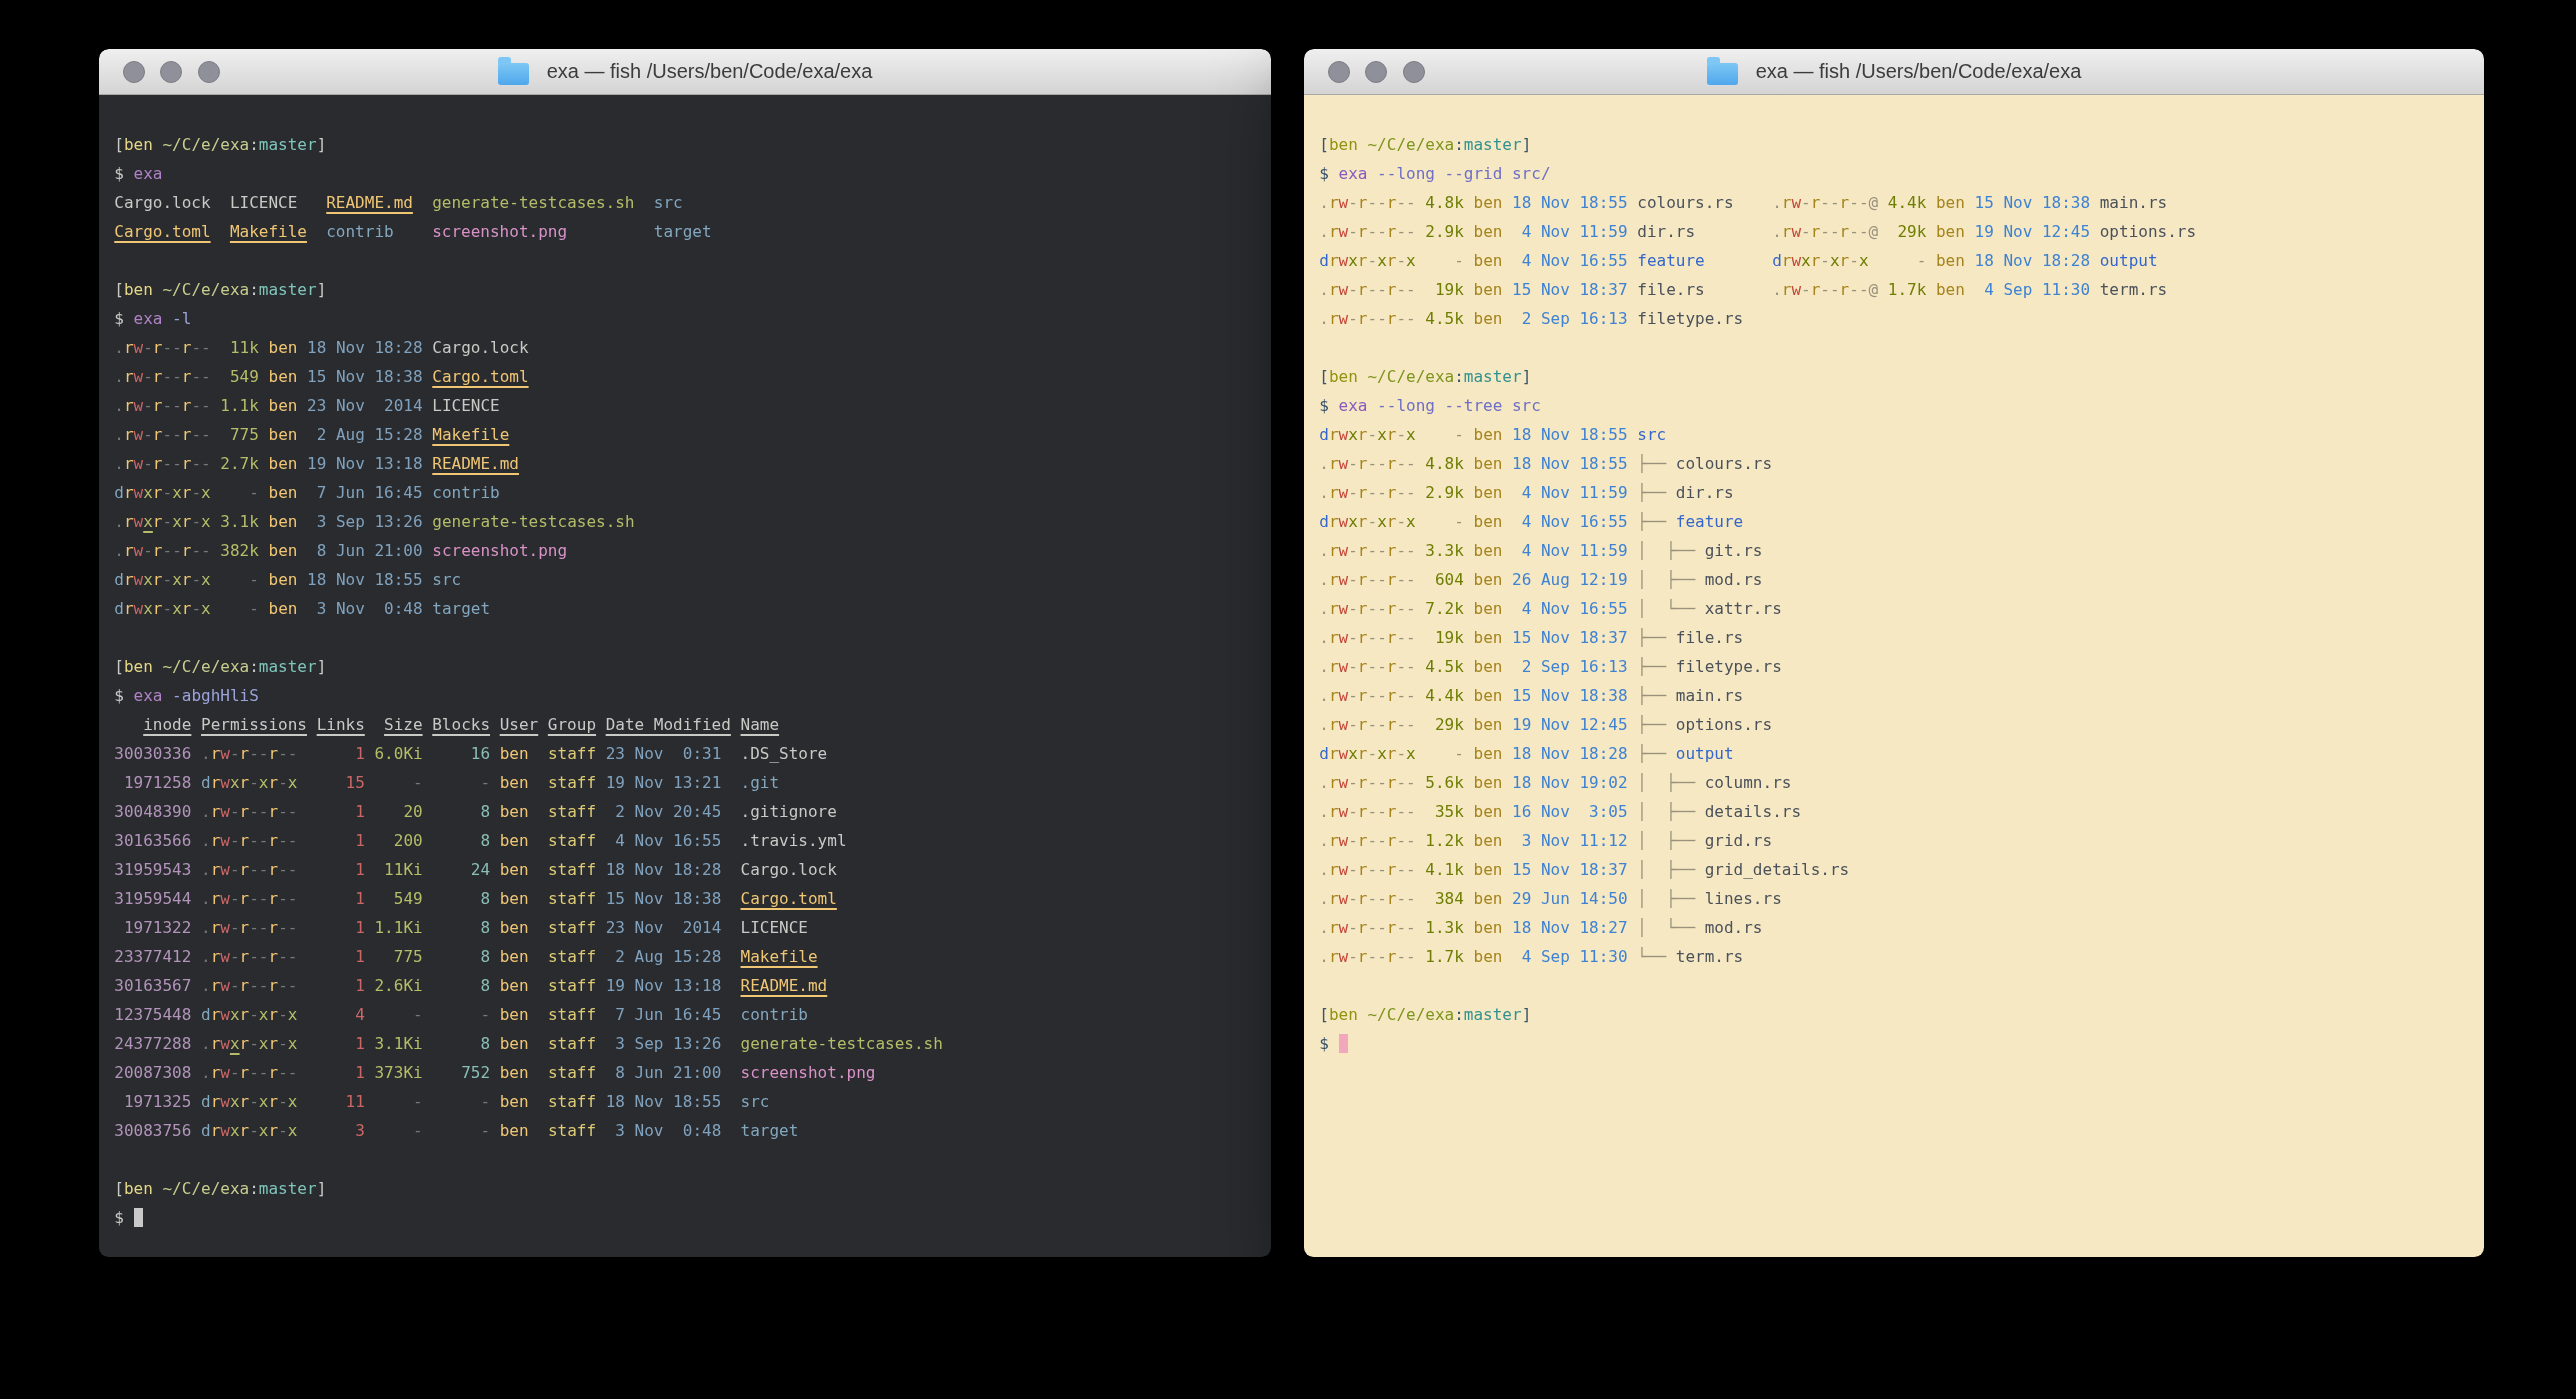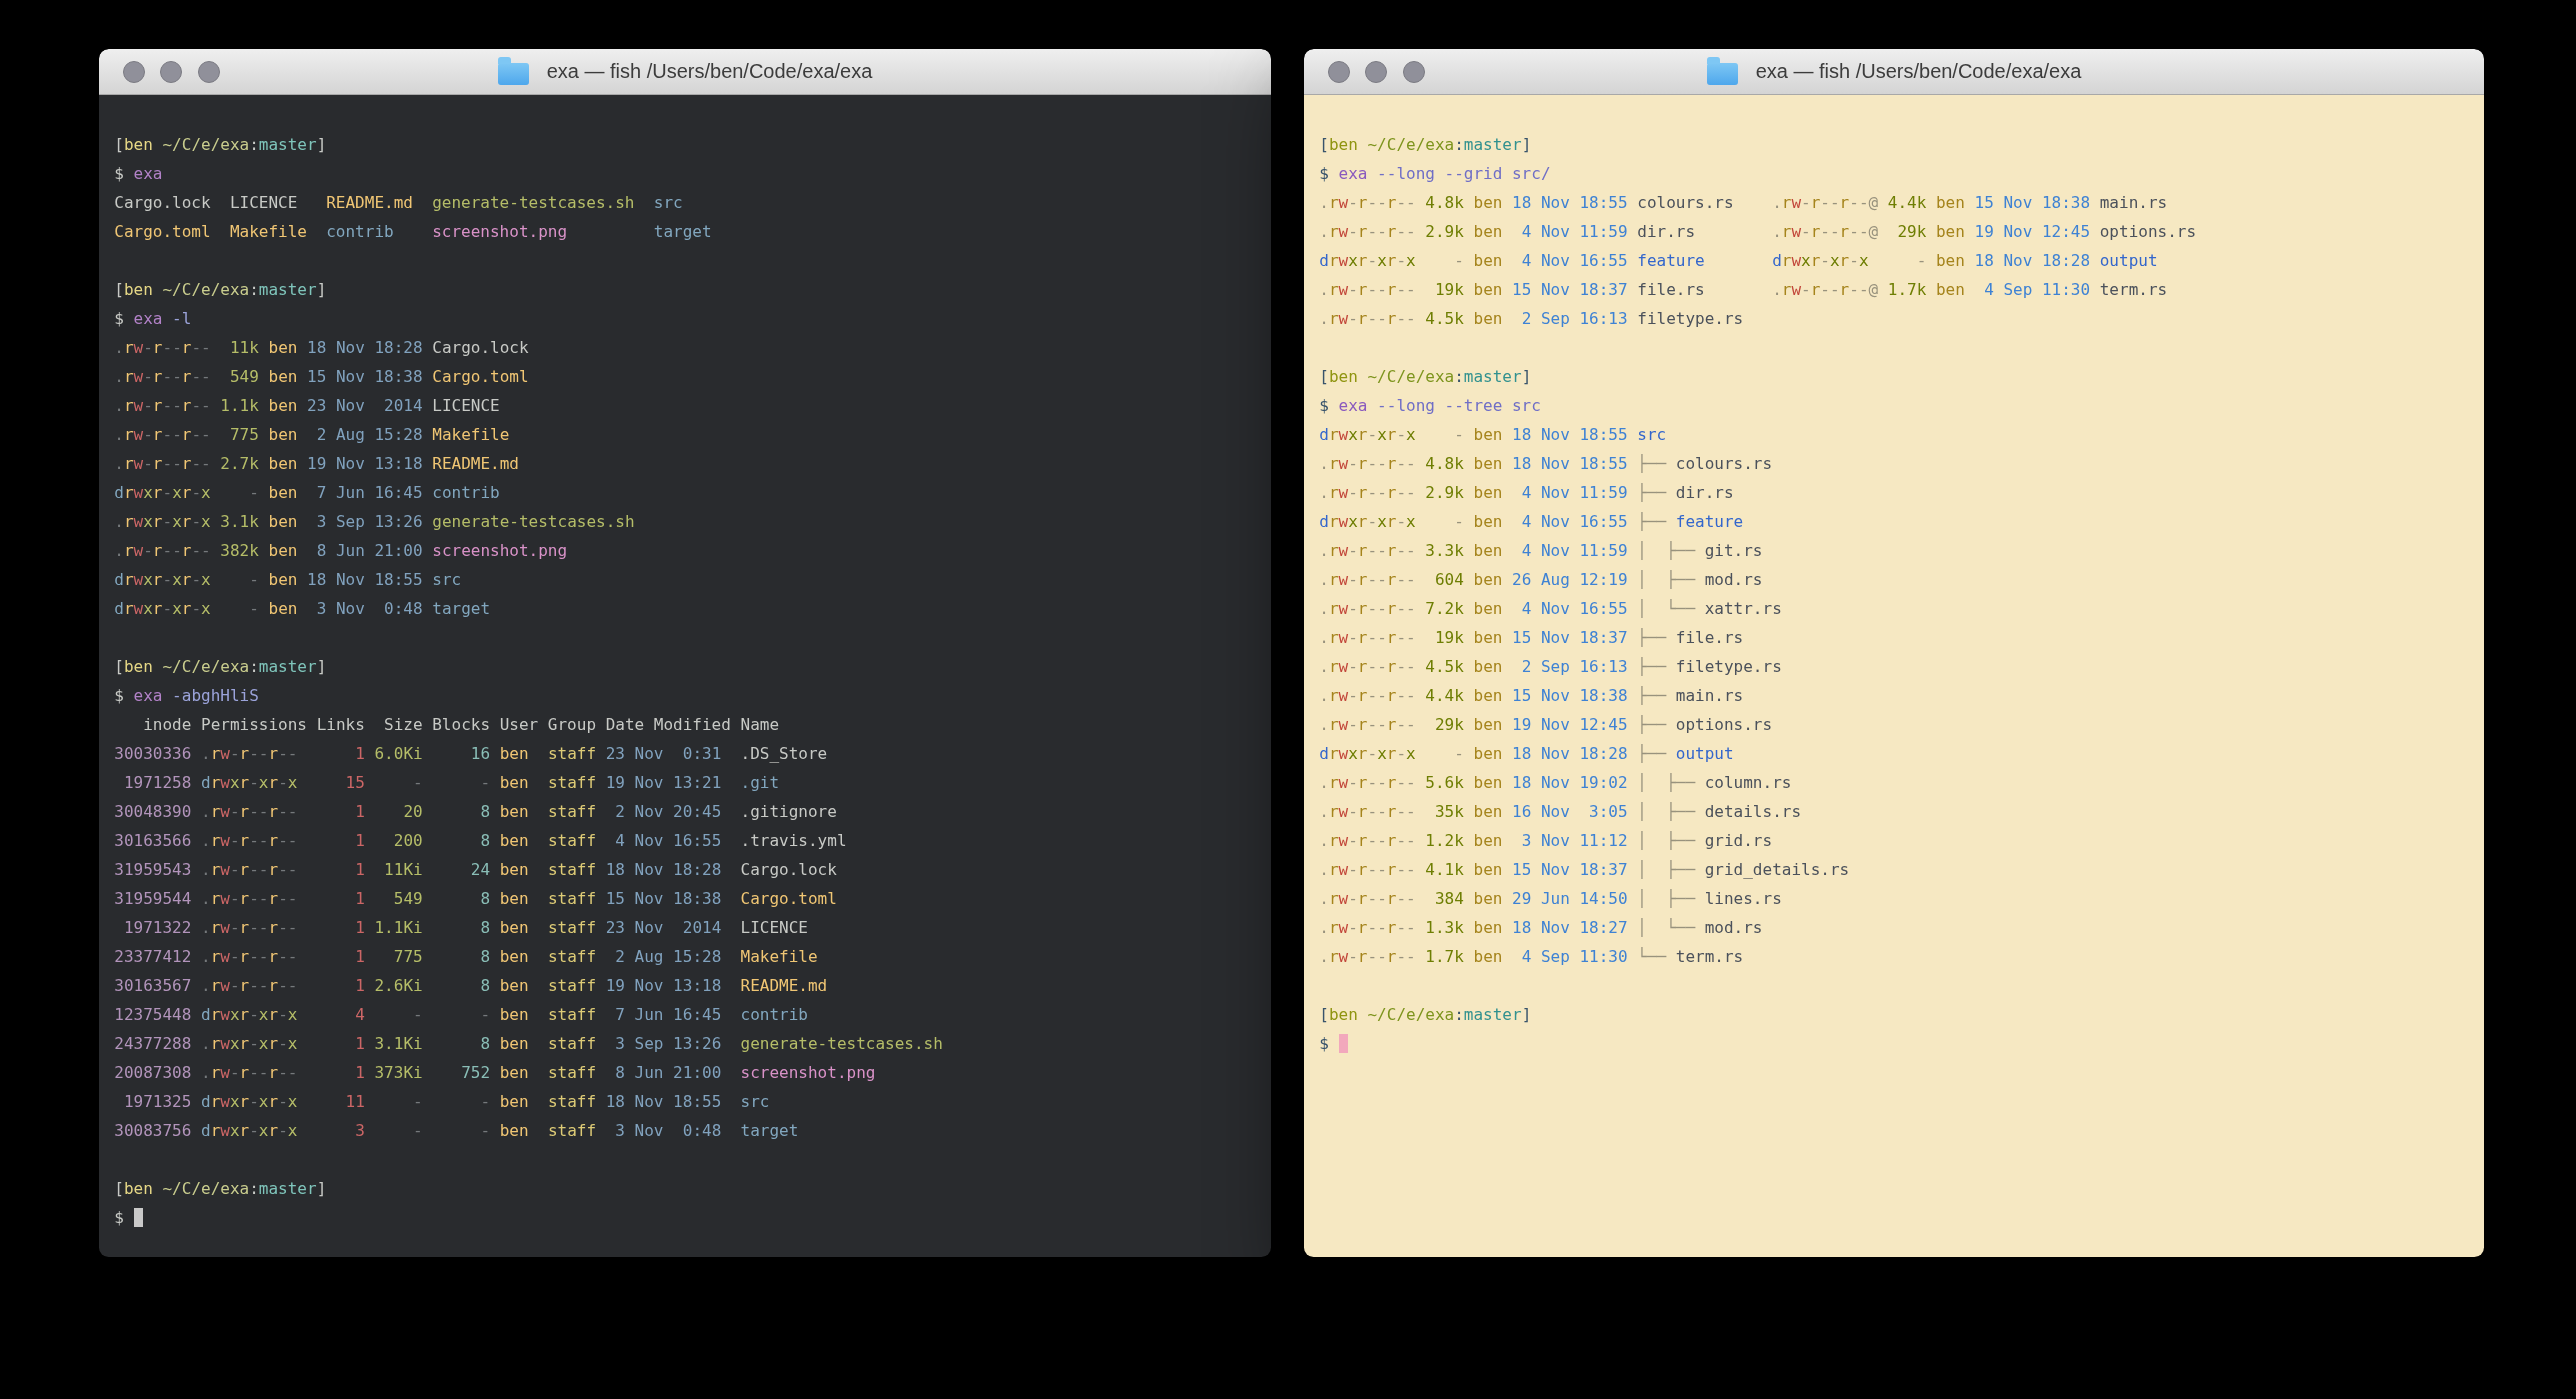--- a/index.html
+++ b/index.html
@@ -40,21 +40,21 @@
   .ln{height:29px;}
   .tk.fg{color:var(--fg)}   .tk.pfg{color:var(--pfg)}
   .tk.dim{color:var(--dim)} .tk.red{color:var(--red)}
   .tk.yel{color:var(--yel)} .tk.grn{color:var(--grn)}
   .tk.aqu{color:var(--aqu)} .tk.blu{color:var(--blu)}
   .tk.dirc{color:var(--dirc)} .tk.pur{color:var(--pur)}
   .tk.cmd{color:var(--cmd)} .tk.arg{color:var(--arg)}
   .tk.puser{color:var(--puser)} .tk.ppath{color:var(--ppath)}
   .tk.pbr{color:var(--pbr)} .tk.pnk{color:var(--pnk)}
   .tk.grp{color:var(--grp)}
-  .tk.u{text-underline-offset:3.8px;text-decoration-thickness:1.9px;}
+  .tk.u{text-decoration:underline;text-underline-offset:3.8px;text-decoration-thickness:1.9px;}
   .tk.cur{background:var(--cur);color:transparent;}
 </style>
 </head>
 <body>
 
 <section class="window" id="win-left" style="--bg: #292b2e; --fg: #c8cac6; --pfg: #c8cac6; --dim: #75797c; --red: #cc6666; --yel: #f0c674; --grn: #b5bd68; --aqu: #8abeb7; --blu: #81a2be; --dirc: #82a7bf; --pur: #b294bb; --cmd: #b282c8; --arg: #9ba3da; --puser: #e5d786; --ppath: #c9cd8e; --pbr: #7fc5bb; --pnk: #d992c8; --grp: #ddcb76; --cur: #c9c9c9;">
   <header class="titlebar">
     <div class="lights">
       <span class="light"></span>
       <span class="light"></span>

